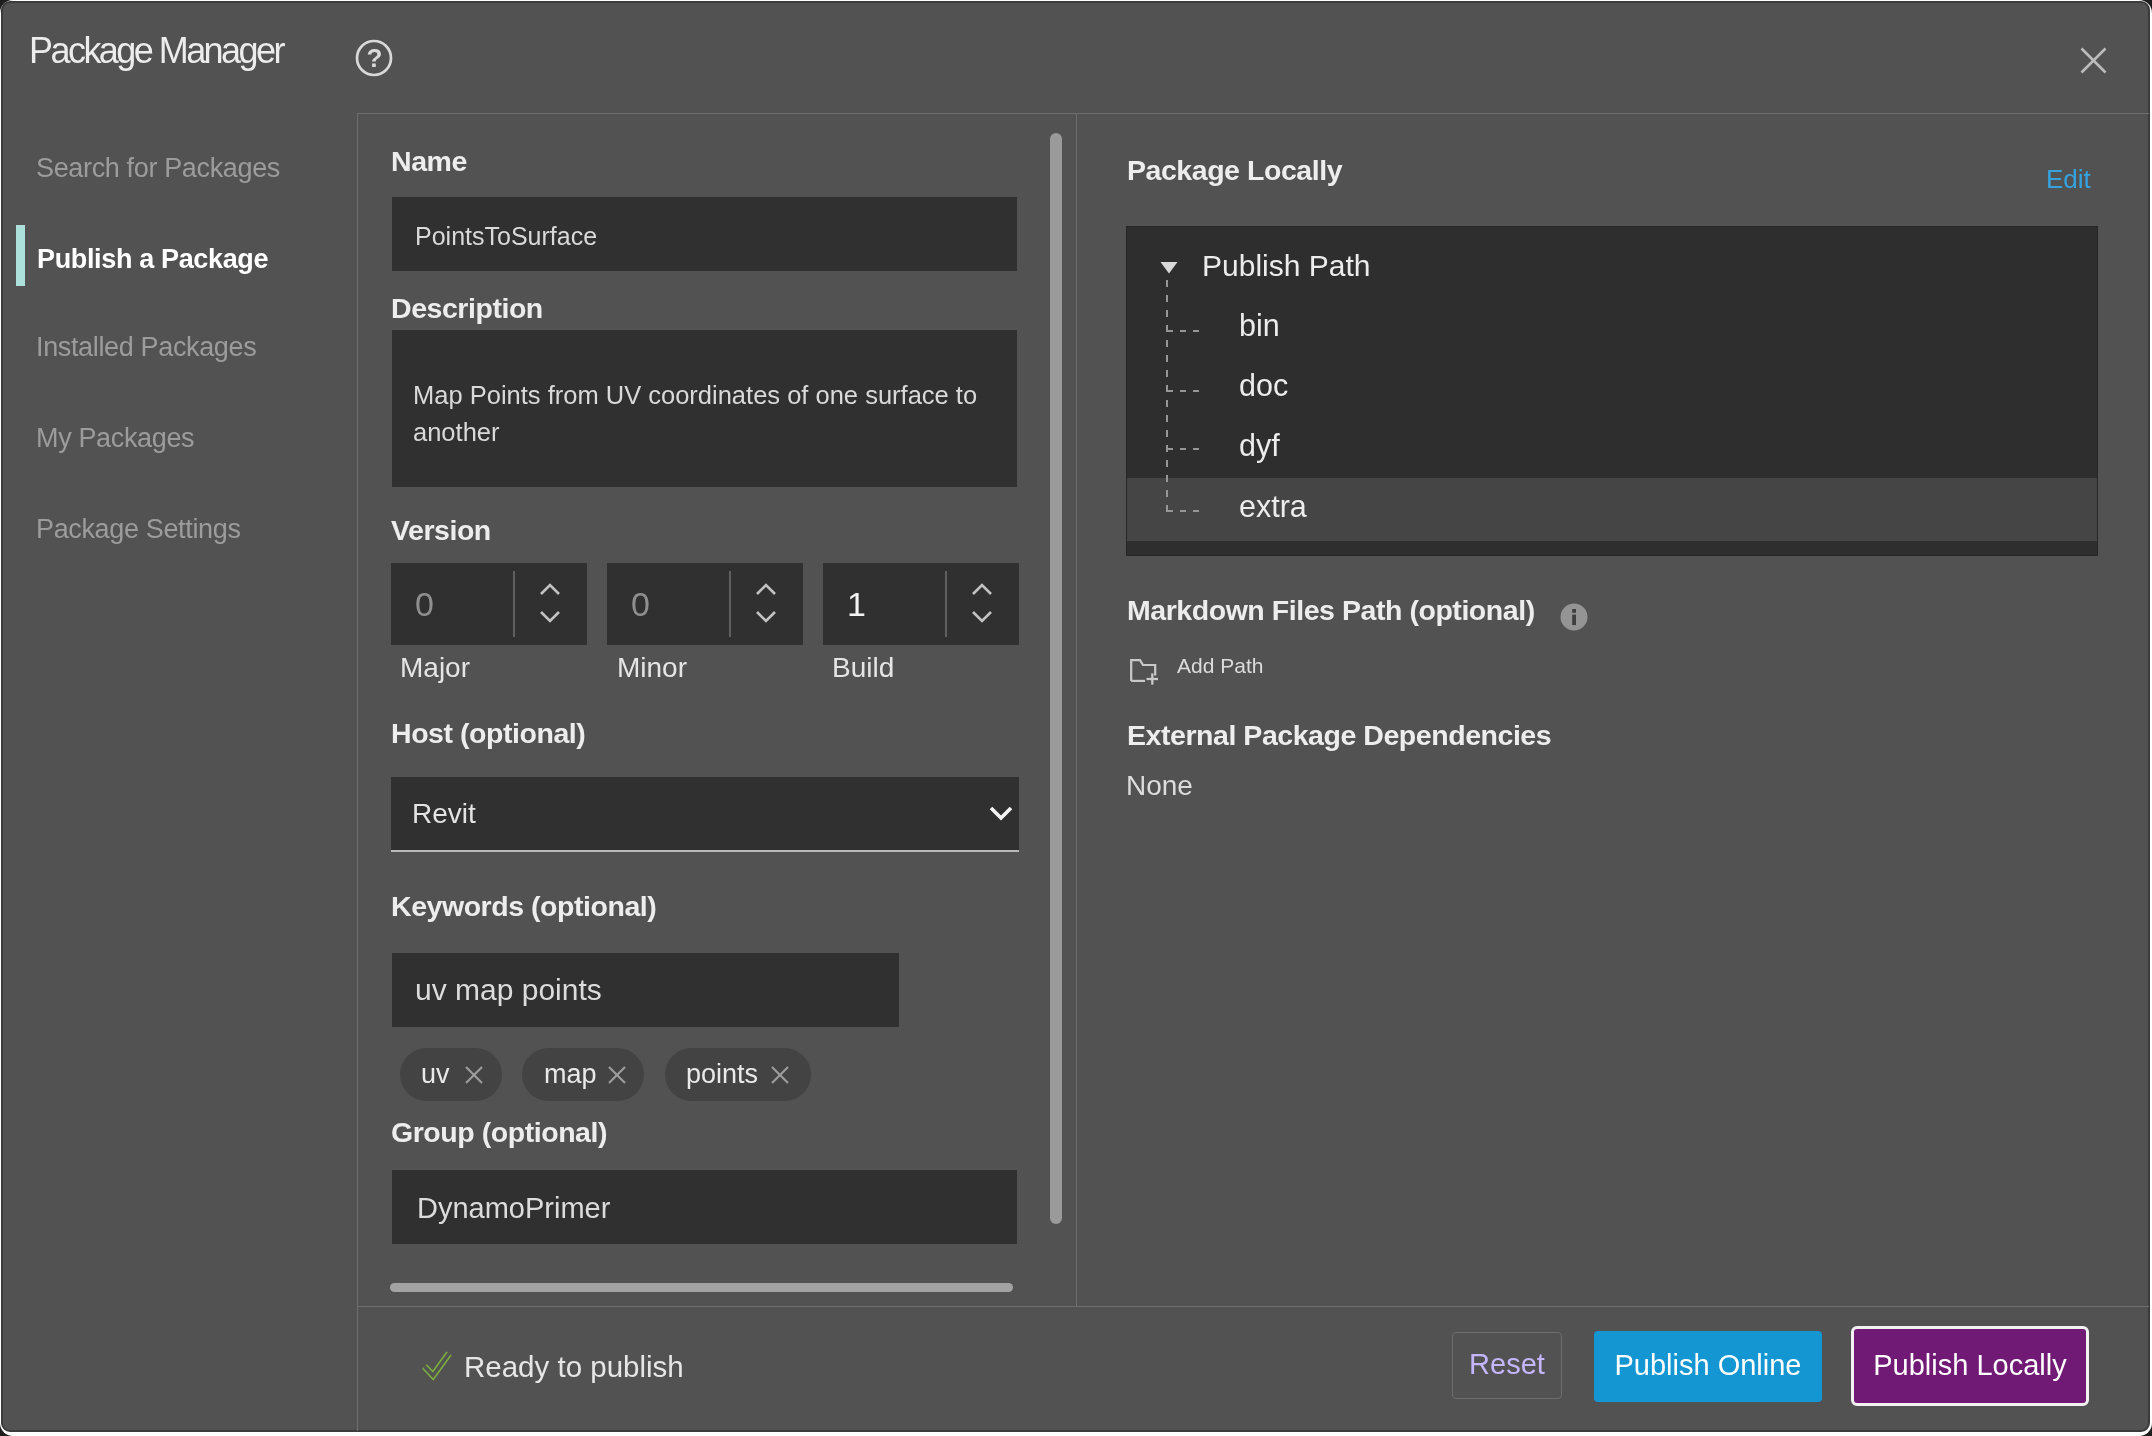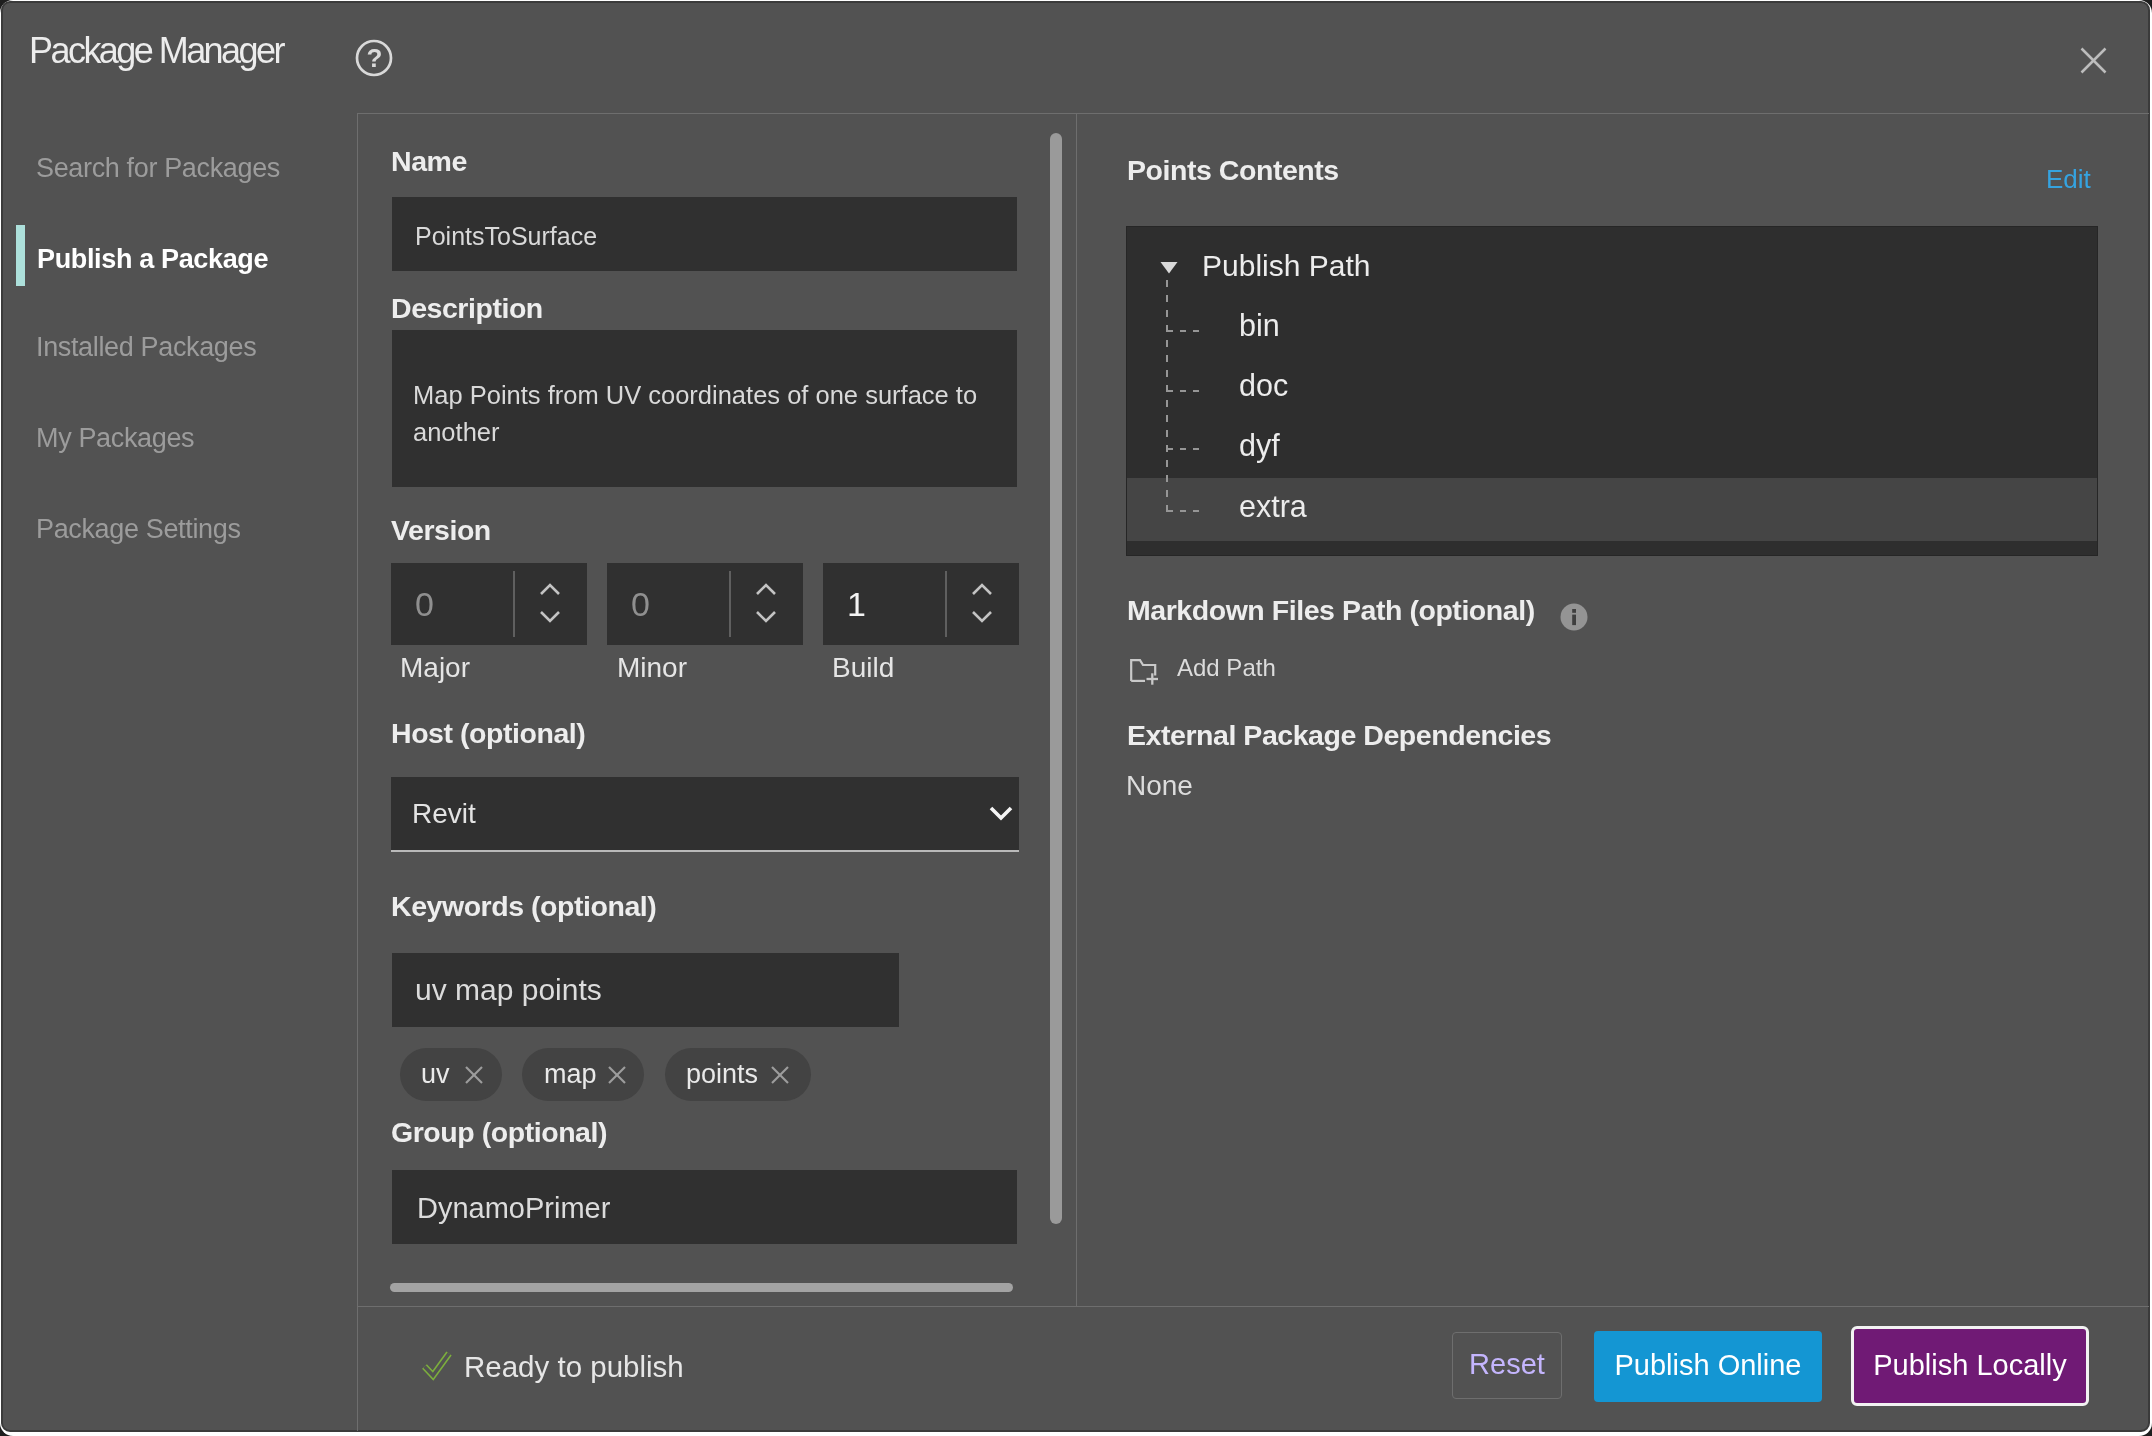--- a/index.html
+++ b/index.html
@@ -112,21 +112,21 @@
       <line x1="18" y1="2" x2="2" y2="18" stroke="#9d9d9d" stroke-width="2.2"></line>
     </svg>
   </div>
 
   <div class="lbl" style="left:391px; top:1116px;">Group (optional)</div>
   <div class="inp" style="left:392px; top:1170px; width:625px; height:74px; font-size:29px; color:#dcdcdc; line-height:77px; padding-left:25px;">DynamoPrimer</div>
 
   <div class="abs" style="left:390px; top:1283px; width:623px; height:9px; background:#a3a3a3; border-radius:4.5px;"></div>
   <div class="abs" style="left:1050px; top:133px; width:12px; height:1091px; background:#9a9a9a; border-radius:6px;"></div>
 
-  <div class="lbl" style="left:1127px; top:154px;">Points Contents</div>
+  <div class="lbl" style="left:1127px; top:154px;">Package Locally</div>
   <div class="txt" style="left:2046px; top:164px; font-size:26px; color:#35a3e0;">Edit</div>
 
   <div class="abs" style="left:1126px; top:226px; width:972px; height:330px; background:#2e2e2e; border:1px solid #262626;">
     <div class="abs" style="left:0px; top:251px; width:970px; height:63px; background:#454545;"></div>
   </div>
   <svg class="abs" style="left:1160px; top:261px;" width="18" height="14" viewBox="0 0 18 14">
     <polygon points="0.5,1 17.5,1 9,12.5" fill="#d9d9d9"></polygon>
   </svg>
   <div class="txt" style="left:1202px; top:249px; font-size:30px; color:#ececec;">Publish Path</div>
   <svg class="abs" style="left:1160px; top:280px;" width="60" height="240" viewBox="0 0 60 240">
@@ -146,21 +146,21 @@
     <circle cx="14" cy="14" r="13.5" fill="#949494"></circle>
     <rect x="12.2" y="6" width="3.8" height="3.8" fill="#3f3f3f"></rect>
     <rect x="12.2" y="11.6" width="3.8" height="10.5" fill="#3f3f3f"></rect>
   </svg>
   <svg class="abs" style="left:1130px; top:659px;" width="30" height="28" viewBox="0 0 30 28">
     <path d="M1.2,22 V1.2 H10 L13,6 H25.2 V16.5" fill="none" stroke="#c9c9c9" stroke-width="2.2"></path>
     <path d="M1.2,21.9 H15" fill="none" stroke="#c9c9c9" stroke-width="2.2"></path>
     <line x1="16.5" y1="20" x2="28" y2="20" stroke="#c9c9c9" stroke-width="2.3"></line>
     <line x1="22.3" y1="14.3" x2="22.3" y2="25.7" stroke="#c9c9c9" stroke-width="2.3"></line>
   </svg>
-  <div class="txt" style="left:1177px; top:654px; font-size:24px; color:#dcdcdc;">Add Path</div>
+  <div class="txt" style="left:1177px; top:654px; font-size:21px; color:#dcdcdc;">Add Path</div>
 
   <div class="lbl" style="left:1127px; top:719px;">External Package Dependencies</div>
   <div class="txt" style="left:1126px; top:770px; font-size:28px; color:#dcdcdc;">None</div>
 
   <svg class="abs" style="left:418px; top:1346px;" width="36" height="36" viewBox="0 0 36 36">
     <polyline points="6.5,20.5 15,29.5 31,7.5" fill="none" stroke="#7cae3d" stroke-width="6.6"></polyline>
     <polyline points="6.5,20.5 15,29.5 31,7.5" fill="none" stroke="#525252" stroke-width="3.4"></polyline>
   </svg>
   <div class="txt" style="left:464px; top:1350px; font-size:29.5px; color:#e6e6e6;">Ready to publish</div>
 

